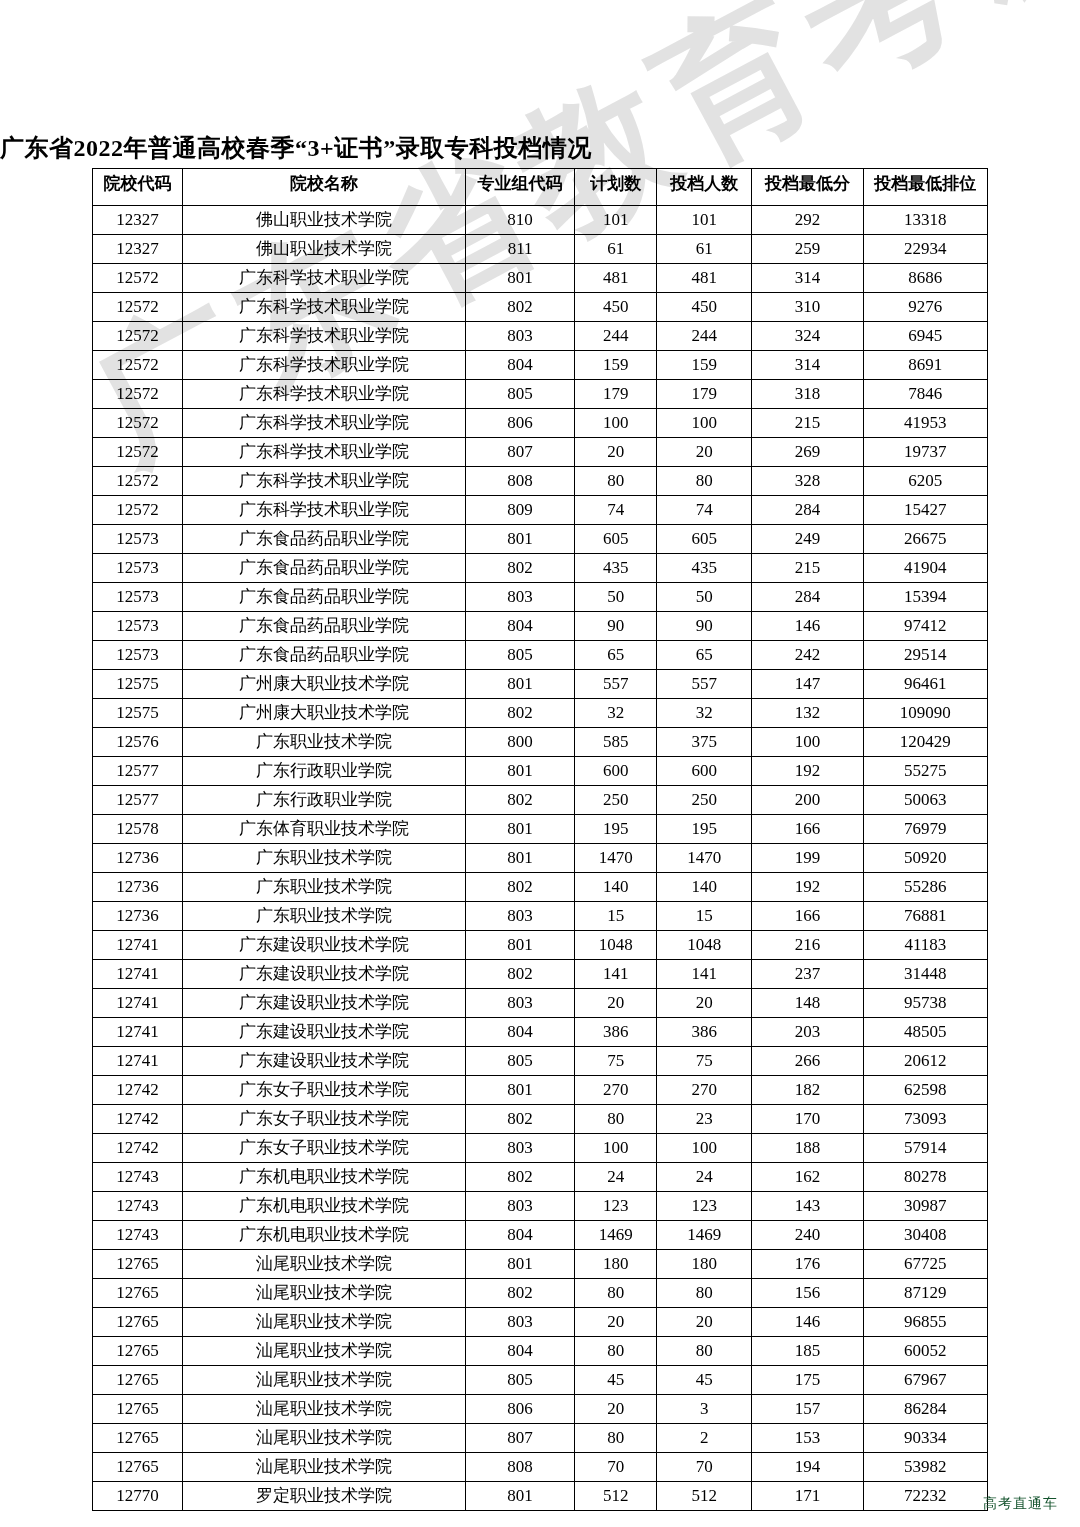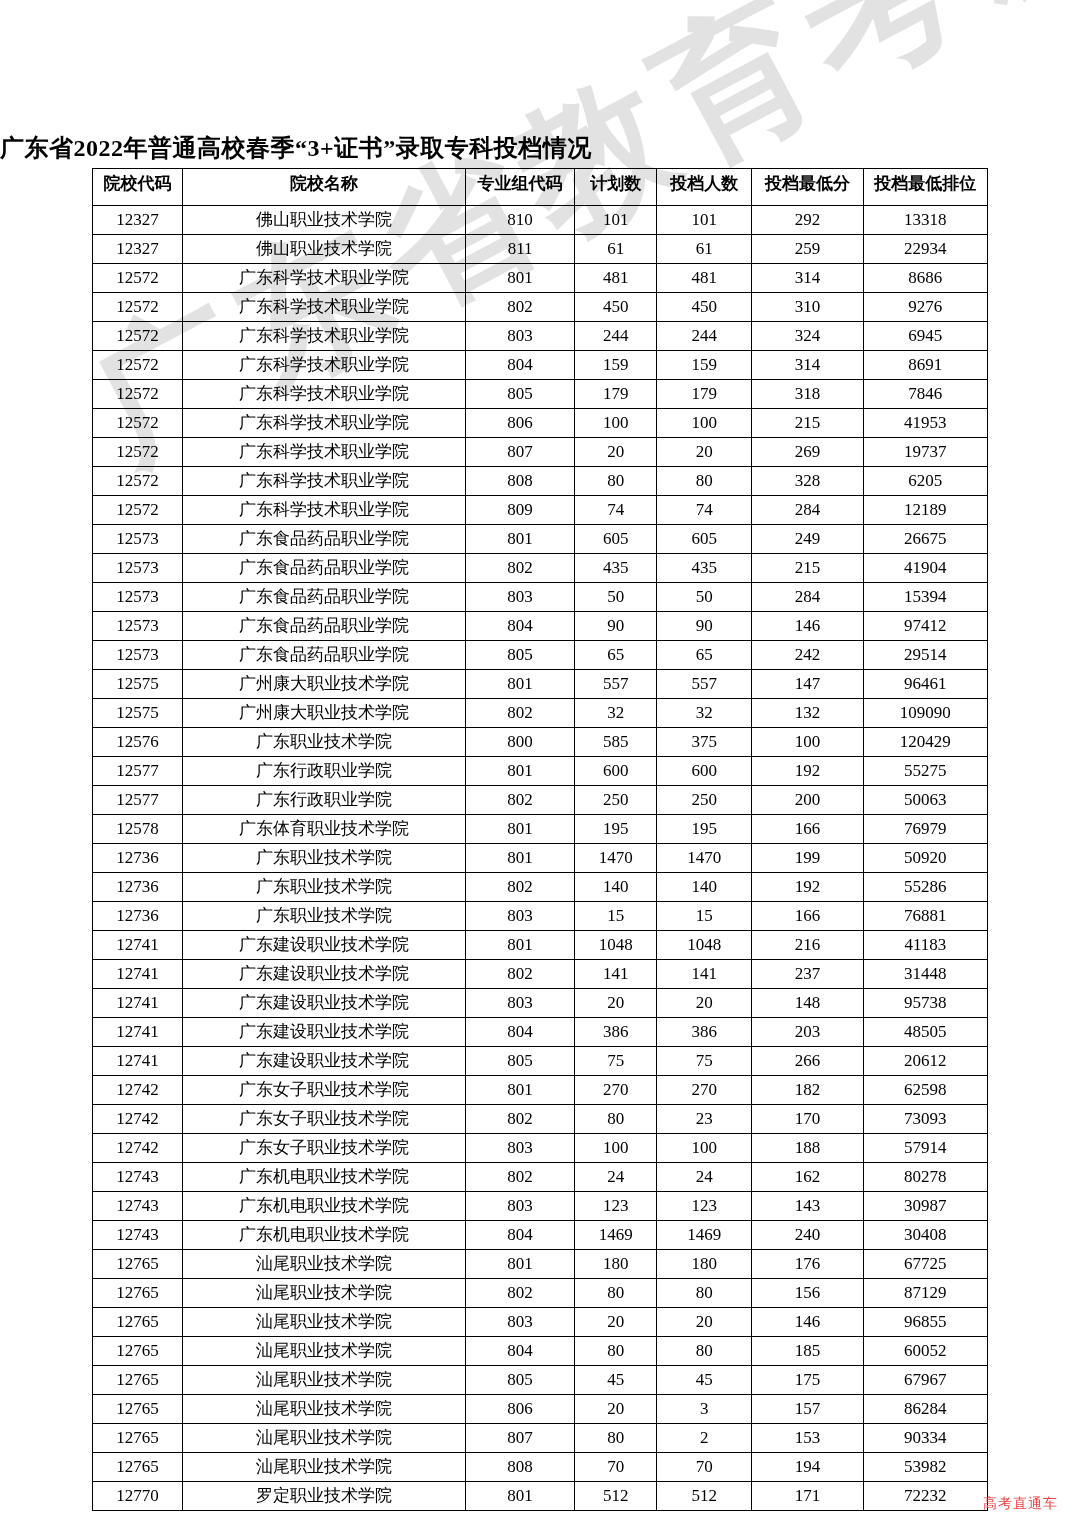--- a/index.html
+++ b/index.html
@@ -86,21 +86,21 @@
     font-weight: bold;
     z-index: 10;
   }
   .footer .pg { padding: 0 3px; }
   .corner-mark {
     position: absolute;
     right: 22px;
     bottom: 14px;
     font-family: "Liberation Sans", sans-serif;
     font-size: 14px;
-    color: #ef4444;
+    color: #14532d;
     letter-spacing: 1px;
     z-index: 10;
   }
 </style>
 </head>
 <body>
 
 <div class="page">
 
   <div class="watermark-text">广东省教育考试院</div>
@@ -211,21 +211,21 @@
             <td class="minscore">328</td>
             <td class="minrank">6205</td>
           </tr>
           <tr>
             <td class="code">12572</td>
             <td class="name">广东科学技术职业学院</td>
             <td class="group">809</td>
             <td class="plan">74</td>
             <td class="admitted">74</td>
             <td class="minscore">284</td>
-            <td class="minrank">12189</td>
+            <td class="minrank">15427</td>
           </tr>
           <tr>
             <td class="code">12573</td>
             <td class="name">广东食品药品职业学院</td>
             <td class="group">801</td>
             <td class="plan">605</td>
             <td class="admitted">605</td>
             <td class="minscore">249</td>
             <td class="minrank">26675</td>
           </tr>

